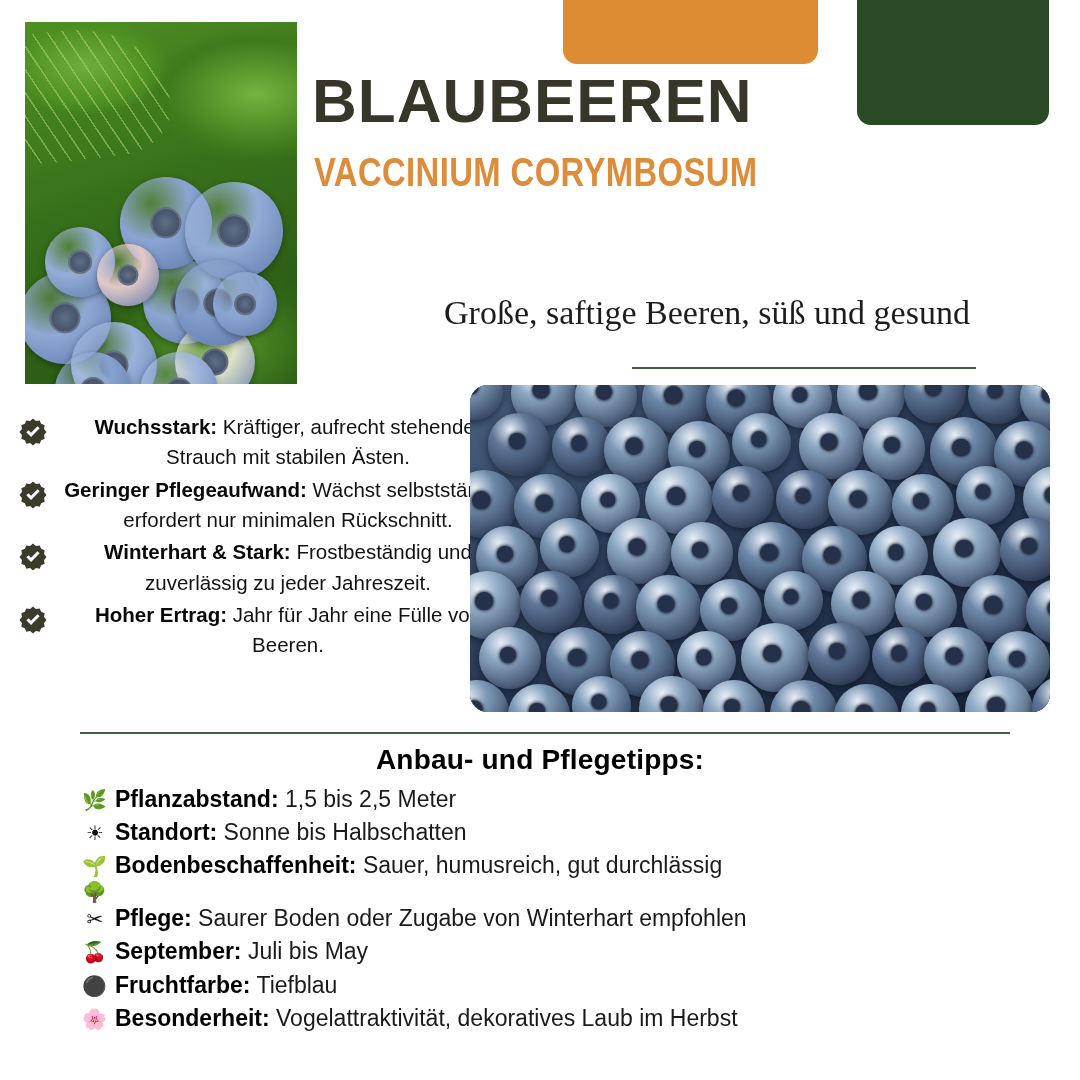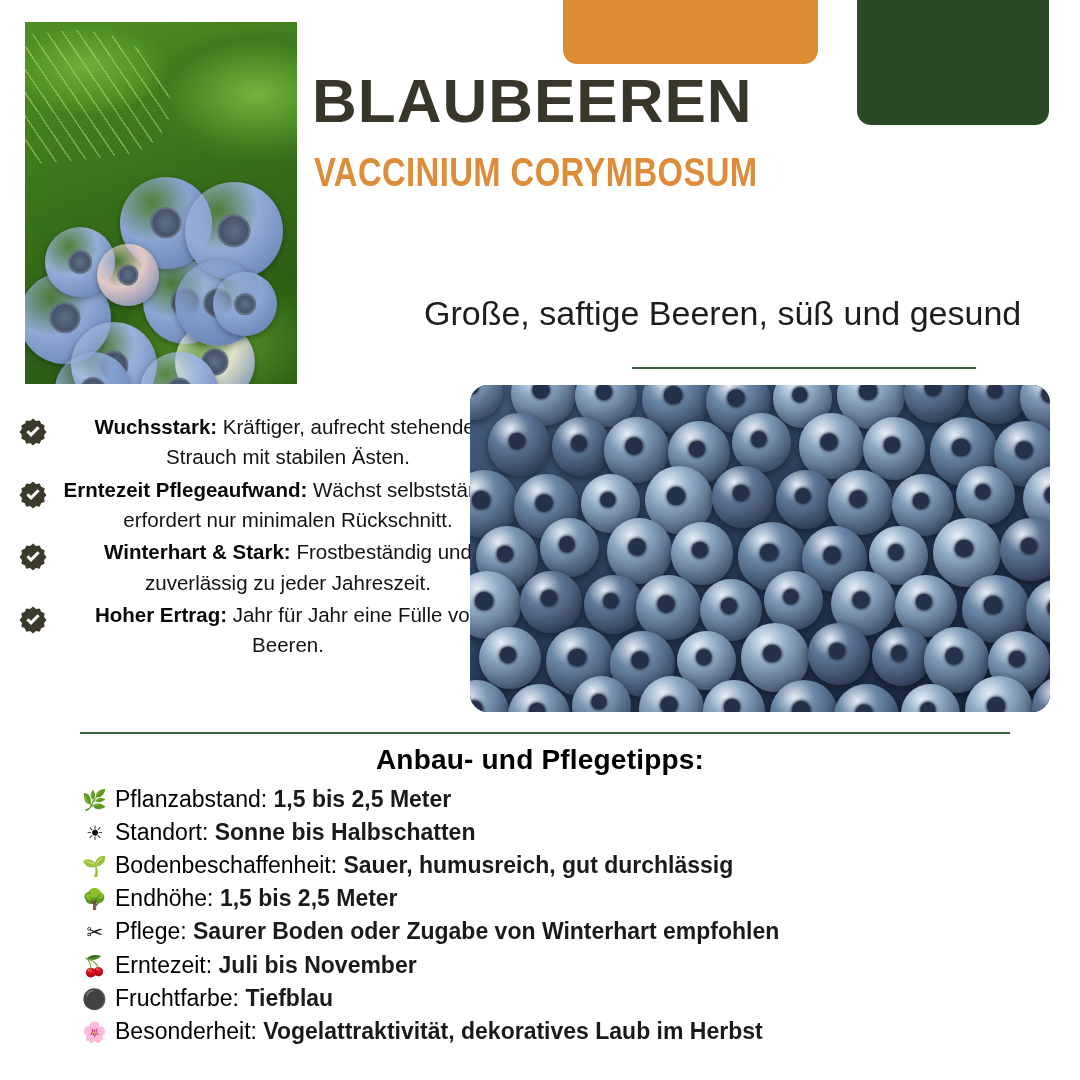--- a/index.html
+++ b/index.html
@@ -61,22 +61,22 @@
   .subtitle{
     position:absolute;left:314px;top:152px;
     font-size:41px;font-weight:700;letter-spacing:.5px;
     color:#DD8C3A;line-height:1;
     transform:scaleX(.80);transform-origin:left center;
     font-family:"Liberation Sans", sans-serif;
   }
 
   
   .tagline{
-    position:absolute;left:424px;top:293px;width:600px;
-    font-family:Liberation Sans, sans-serif;
+    position:absolute;left:444px;top:293px;width:600px;
+    font-family:Liberation Serif, serif;
     font-size:34px;color:#1d1d1d;line-height:1.2;
     white-space:nowrap;
   }
   .tagline-rule{
     position:absolute;left:632px;top:367px;width:344px;height:2px;
     background:#3C6140;
   }
 
   
   .features{
@@ -130,22 +130,22 @@
     position:absolute;left:82px;top:783px;width:960px;
   }
   .tip{
     display:flex;align-items:baseline;gap:7px;
     font-size:23px;line-height:1.44;color:#111111;
     font-family:"Liberation Sans", sans-serif;
   }
   .tip .ico{
     flex:0 0 auto;width:26px;text-align:center;font-size:20px;line-height:1;
   }
-  .tip b{font-weight:400;color:#000;}
-  .tip .val{font-weight:700;color:#1a1a1a;}
+  .tip b{font-weight:700;color:#000;}
+  .tip .val{font-weight:400;color:#1a1a1a;}
 </style>
 </head>
 <body>
 
 <div id="page">
 
   <div class="shape-orange"></div>
   <div class="shape-green"></div>
 
   <div class="photo-bush">
@@ -183,21 +183,21 @@
         </span>
         <span class="feat-text"><b>Wuchsstark:</b><span> Kräftiger, aufrecht stehender Strauch mit stabilen Ästen.</span></span>
       </div>
       <div class="feat">
         <span class="badge">
           <svg viewBox="0 0 32 32" aria-hidden="true">
   <path fill="#3B3A2B" d="M16 1.6l3.1 2.6 4-.6 1.6 3.7 3.7 1.6-.6 4 2.6 3.1-2.6 3.1.6 4-3.7 1.6-1.6 3.7-4-.6-3.1 2.6-3.1-2.6-4 .6-1.6-3.7-3.7-1.6.6-4L1.6 16l2.6-3.1-.6-4 3.7-1.6 1.6-3.7 4 .6z"></path>
   <path fill="#ffffff" d="M13.9 21.3l-5-5 2.3-2.3 2.7 2.7 6.9-6.9 2.3 2.3z"></path>
 </svg>
         </span>
-        <span class="feat-text"><b>Erntezeit Pflegeaufwand:</b><span> Wächst selbstständig, erfordert nur minimalen Rückschnitt.</span></span>
+        <span class="feat-text"><b>Geringer Pflegeaufwand:</b><span> Wächst selbstständig, erfordert nur minimalen Rückschnitt.</span></span>
       </div>
       <div class="feat">
         <span class="badge">
           <svg viewBox="0 0 32 32" aria-hidden="true">
   <path fill="#3B3A2B" d="M16 1.6l3.1 2.6 4-.6 1.6 3.7 3.7 1.6-.6 4 2.6 3.1-2.6 3.1.6 4-3.7 1.6-1.6 3.7-4-.6-3.1 2.6-3.1-2.6-4 .6-1.6-3.7-3.7-1.6.6-4L1.6 16l2.6-3.1-.6-4 3.7-1.6 1.6-3.7 4 .6z"></path>
   <path fill="#ffffff" d="M13.9 21.3l-5-5 2.3-2.3 2.7 2.7 6.9-6.9 2.3 2.3z"></path>
 </svg>
         </span>
         <span class="feat-text"><b>Winterhart &amp; Stark:</b><span> Frostbeständig und zuverlässig zu jeder Jahreszeit.</span></span>
       </div>
@@ -295,29 +295,28 @@
       <div class="tip">
         <span class="ico">☀</span>
         <span><b>Standort:</b> <span class="val">Sonne bis Halbschatten</span></span>
       </div>
       <div class="tip">
         <span class="ico">🌱</span>
         <span><b>Bodenbeschaffenheit:</b> <span class="val">Sauer, humusreich, gut durchlässig</span></span>
       </div>
       <div class="tip">
         <span class="ico">🌳</span>
-        <span><b>Endhöhe:</b> <span class="val">1,5 bis 2,5 Meter</span></span>
       </div>
       <div class="tip">
         <span class="ico">✂</span>
         <span><b>Pflege:</b> <span class="val">Saurer Boden oder Zugabe von Winterhart empfohlen</span></span>
       </div>
       <div class="tip">
         <span class="ico">🍒</span>
-        <span><b>Erntezeit:</b> <span class="val">Juli bis November</span></span>
+        <span><b>September:</b> <span class="val">Juli bis May</span></span>
       </div>
       <div class="tip">
         <span class="ico">⚫</span>
         <span><b>Fruchtfarbe:</b> <span class="val">Tiefblau</span></span>
       </div>
       <div class="tip">
         <span class="ico">🌸</span>
         <span><b>Besonderheit:</b> <span class="val">Vogelattraktivität, dekoratives Laub im Herbst</span></span>
       </div>
     </div>

